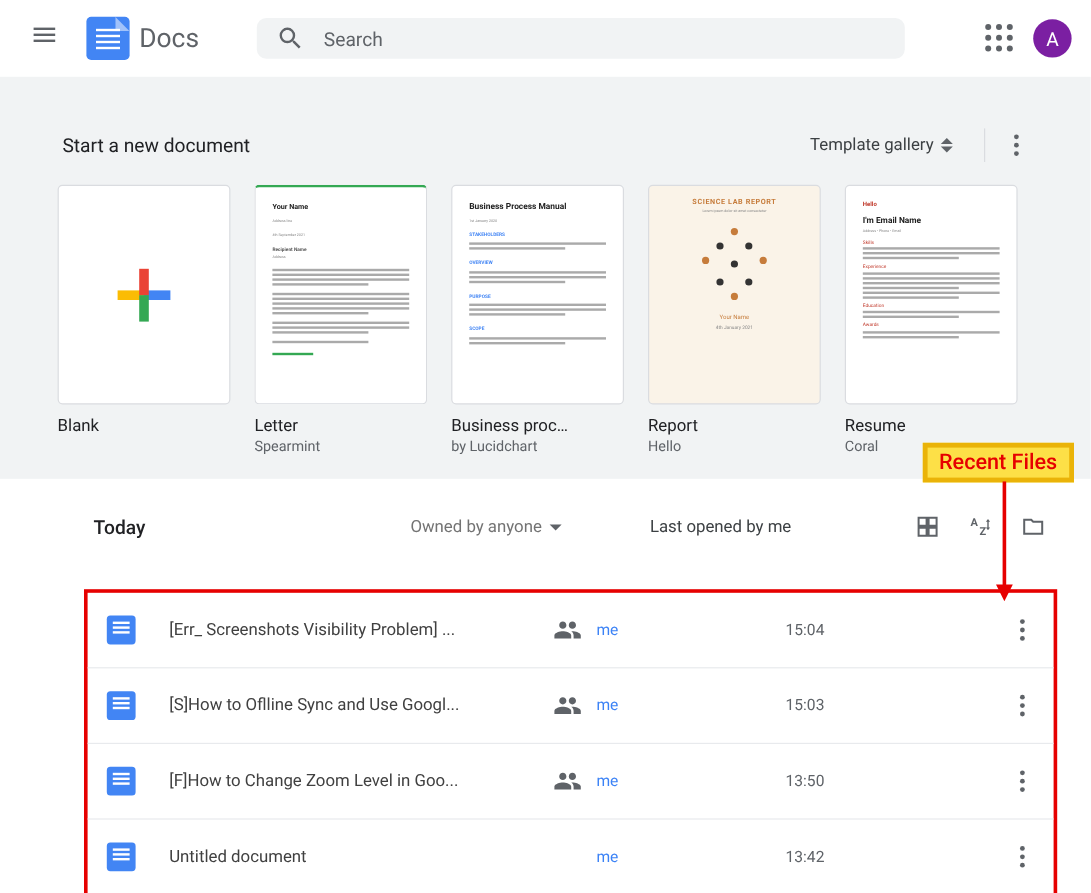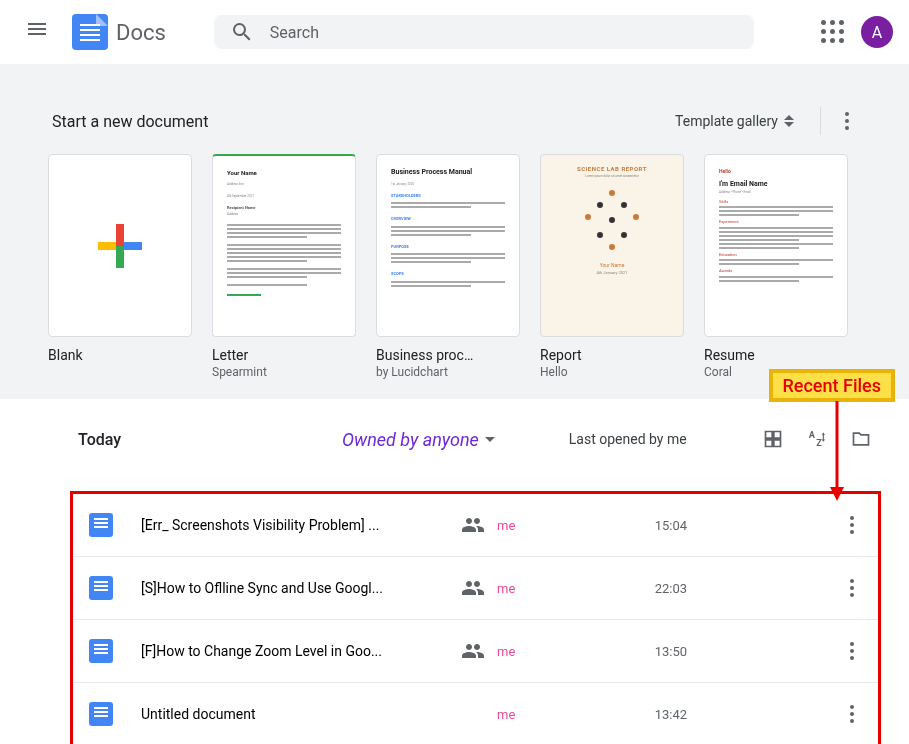--- a/index.html
+++ b/index.html
@@ -78,35 +78,35 @@
     .resume-thumb .tc-title { color: #c0392b; font-size: 5px; }
     .resume-thumb .tc-head { color: #c0392b; font-size: 4px; margin-top: 3px; margin-bottom: 1px; }
     
     .annotation-overlay { position: relative; height: 0; z-index: 10; }
     .annotation-box { position: absolute; right: 14px; top: -30px; border: 4px solid #eab308; background: #fde047; padding: 2px 10px; color: #e60000; font-size: 18px; font-weight: 500; }
     .annotation-arrow { position: absolute; right: 62px; top: 2px; }
     
     .recent-section { padding: 16px 28px; margin-left: 42px; }
     .recent-header { display: flex; align-items: center; padding: 12px 8px; gap: 24px; }
     .recent-title { font-size: 16px; color: #202124; font-weight: 500; flex: 0 0 240px; }
-    .owner-filter { display: flex; align-items: center; gap: 6px; font-size: 18px; color: #6d28d9; cursor: pointer; font-style: italic; }
+    .owner-filter { display: flex; align-items: center; gap: 6px; font-size: 14px; color: #737373; cursor: pointer; }
     .owner-filter::after { content: ''; width: 0; height: 0; border-left: 5px solid transparent; border-right: 5px solid transparent; border-top: 5px solid #5f6368; }
     .sort-label { font-size: 14px; color: #3c4043; margin-left: 50px; }
     .view-controls { margin-left: auto; display: flex; gap: 20px; }
     .view-btn { width: 24px; height: 24px; cursor: pointer; display: flex; align-items: center; justify-content: center; }
     
     .file-list { border: 3px solid #e60000; margin-top: 28px; }
     .file-row { display: flex; align-items: center; padding: 14px 16px; border-bottom: 1px solid #e8eaed; cursor: pointer; }
     .file-row:last-child { border-bottom: none; }
     .file-icon { width: 24px; height: 24px; background: #4285f4; border-radius: 3px; position: relative; margin-right: 28px; flex-shrink: 0; }
     .file-icon::after { content: ''; position: absolute; top: 5px; left: 5px; right: 5px; height: 2px; background: white; box-shadow: 0 4px 0 white, 0 8px 0 white; }
-    .file-name { font-size: 14px; color: #000000; flex: 0 0 320px; white-space: nowrap; overflow: hidden; text-overflow: ellipsis; }
+    .file-name { font-size: 14px; color: #404040; flex: 0 0 320px; white-space: nowrap; overflow: hidden; text-overflow: ellipsis; }
     .shared-icon { width: 24px; margin-right: 12px; fill: #5f6368; flex-shrink: 0; }
     .shared-spacer { width: 36px; flex-shrink: 0; }
-    .file-owner { font-size: 13px; color: #ec4899; flex: 0 0 90px; }
+    .file-owner { font-size: 13px; color: #3b82f6; flex: 0 0 90px; }
     .file-time { font-size: 13px; color: #5f6368; flex: 0 0 100px; text-align: right; }
     .file-more { margin-left: auto; }
   </style>
 </head>
 <body>
 
 <div class="header">
   <div class="menu-btn">
     <div class="menu-icon">
         <div></div>
@@ -333,21 +333,21 @@
           <span></span>
         </div>
       </div>
       <div class="file-row">
         <div class="file-icon"></div>
         <div class="file-name">[S]How to Oflline Sync and Use Googl...</div>
         <svg class="shared-icon" viewBox="0 0 24 24">
           <path d="M16 11c1.66 0 3-1.34 3-3s-1.34-3-3-3-3 1.34-3 3 1.34 3 3 3zm-8 0c1.66 0 3-1.34 3-3S9.66 5 8 5 5 6.34 5 8s1.34 3 3 3zm0 2c-2.33 0-7 1.17-7 3.5V19h14v-2.5c0-2.33-4.67-3.5-7-3.5zm8 0c-.29 0-.62.02-.97.05 1.16.84 1.97 1.97 1.97 3.45V19h6v-2.5c0-2.33-4.67-3.5-7-3.5z"></path>
         </svg>
         <div class="file-owner">me</div>
-        <div class="file-time">22:03</div>
+        <div class="file-time">15:03</div>
         <div class="file-more more-vert">
           <span></span>
           <span></span>
           <span></span>
         </div>
       </div>
       <div class="file-row">
         <div class="file-icon"></div>
         <div class="file-name">[F]How to Change Zoom Level in Goo...</div>
         <svg class="shared-icon" viewBox="0 0 24 24">

